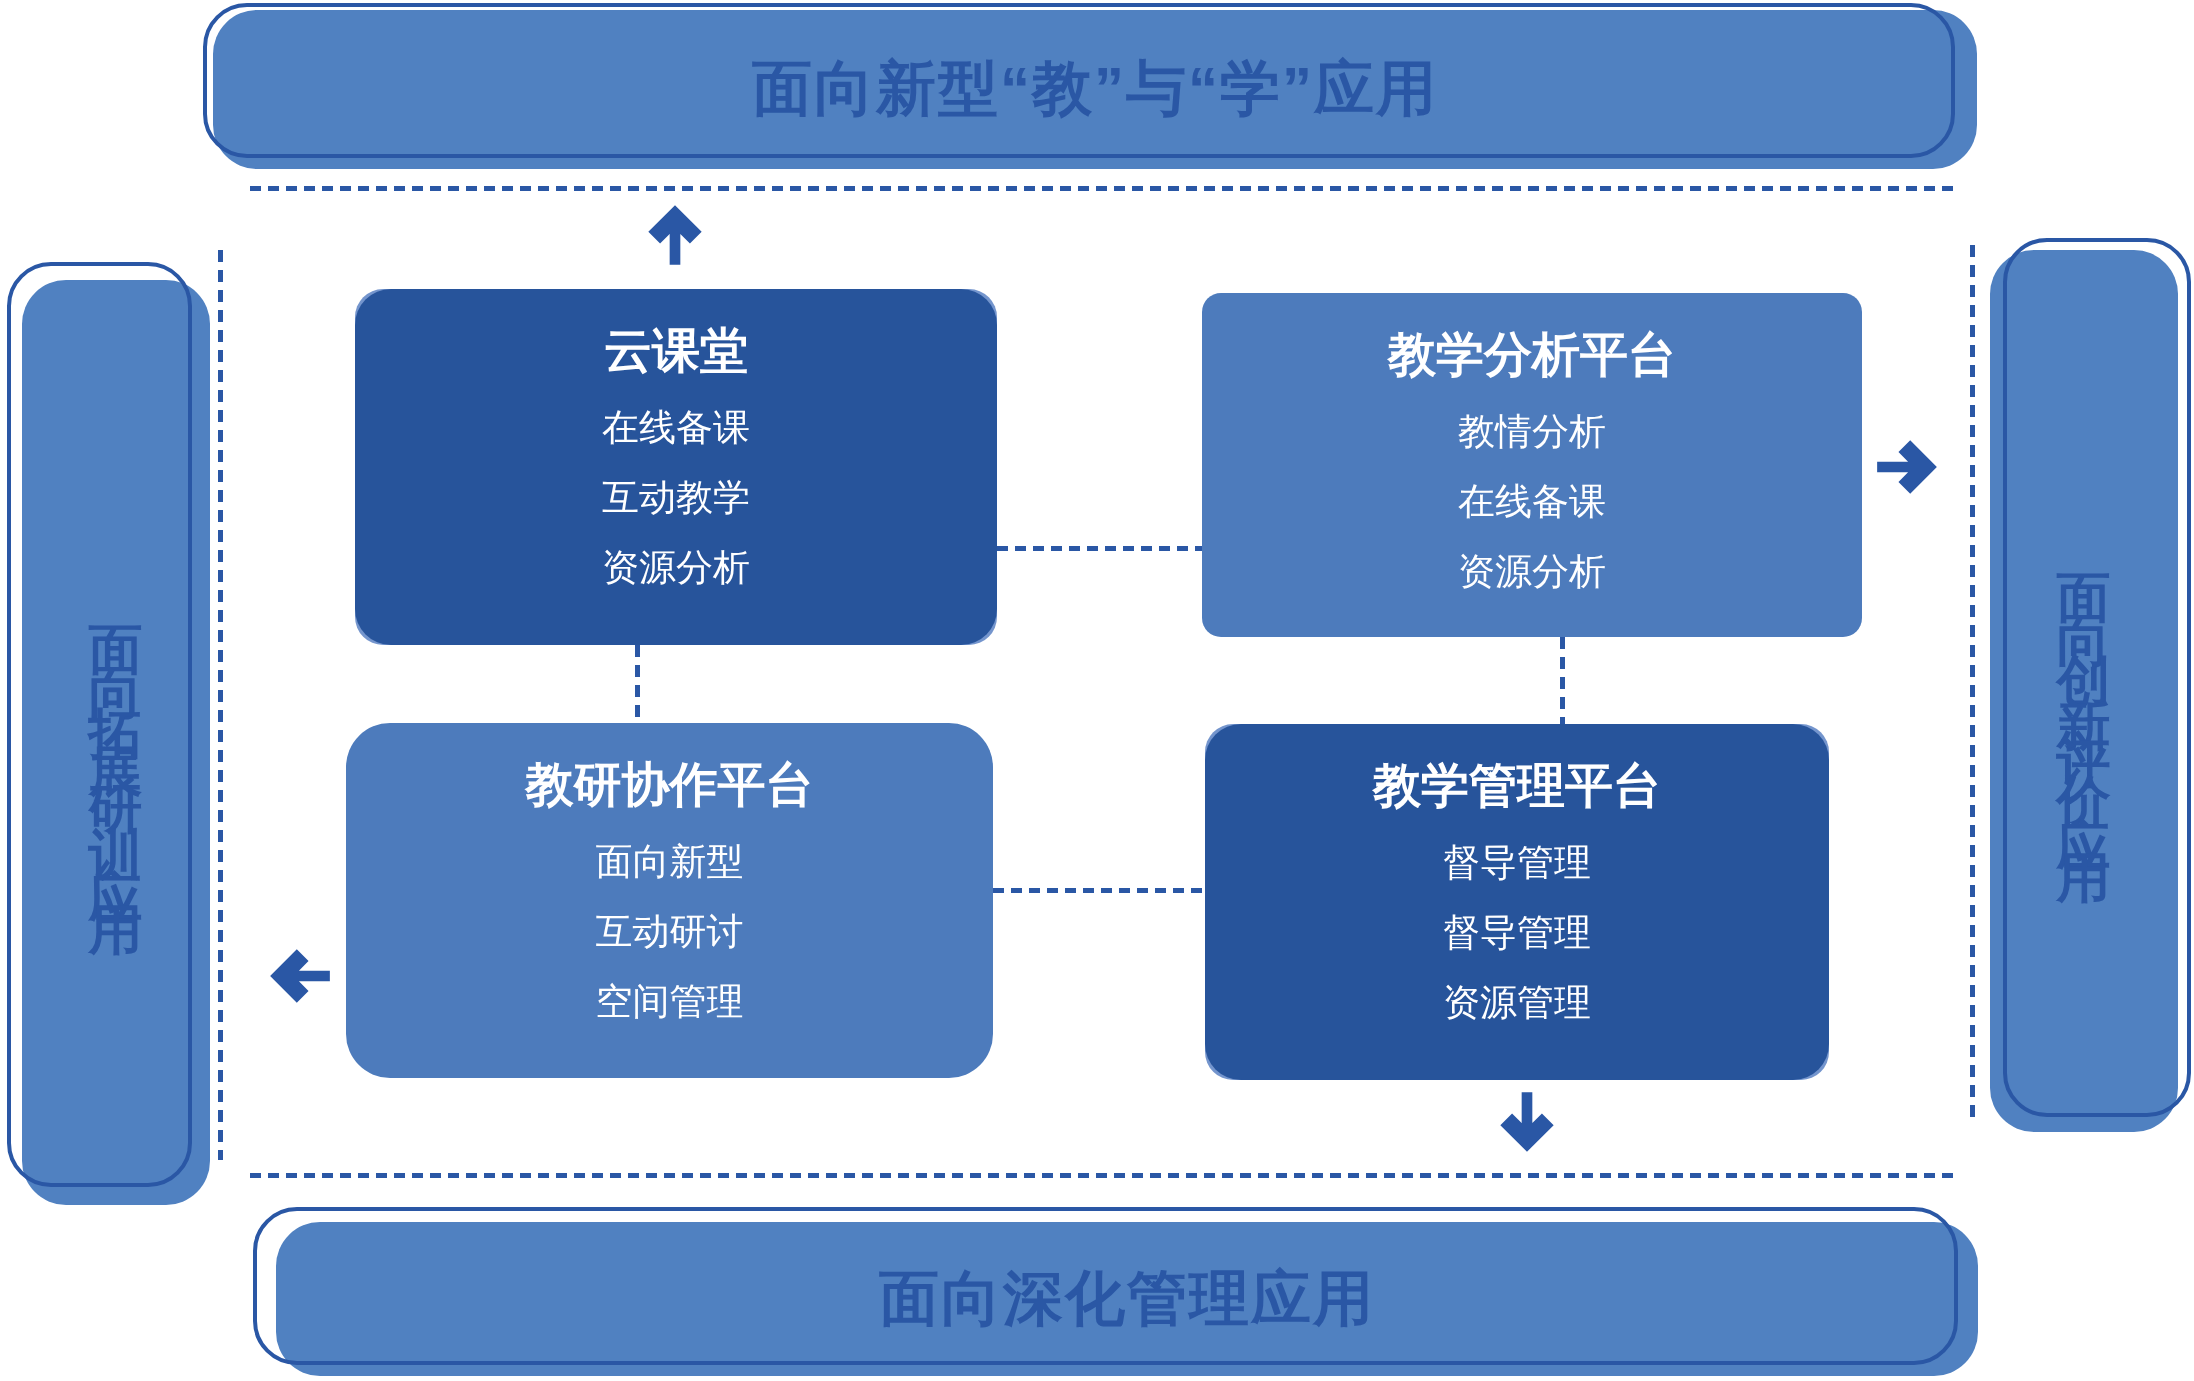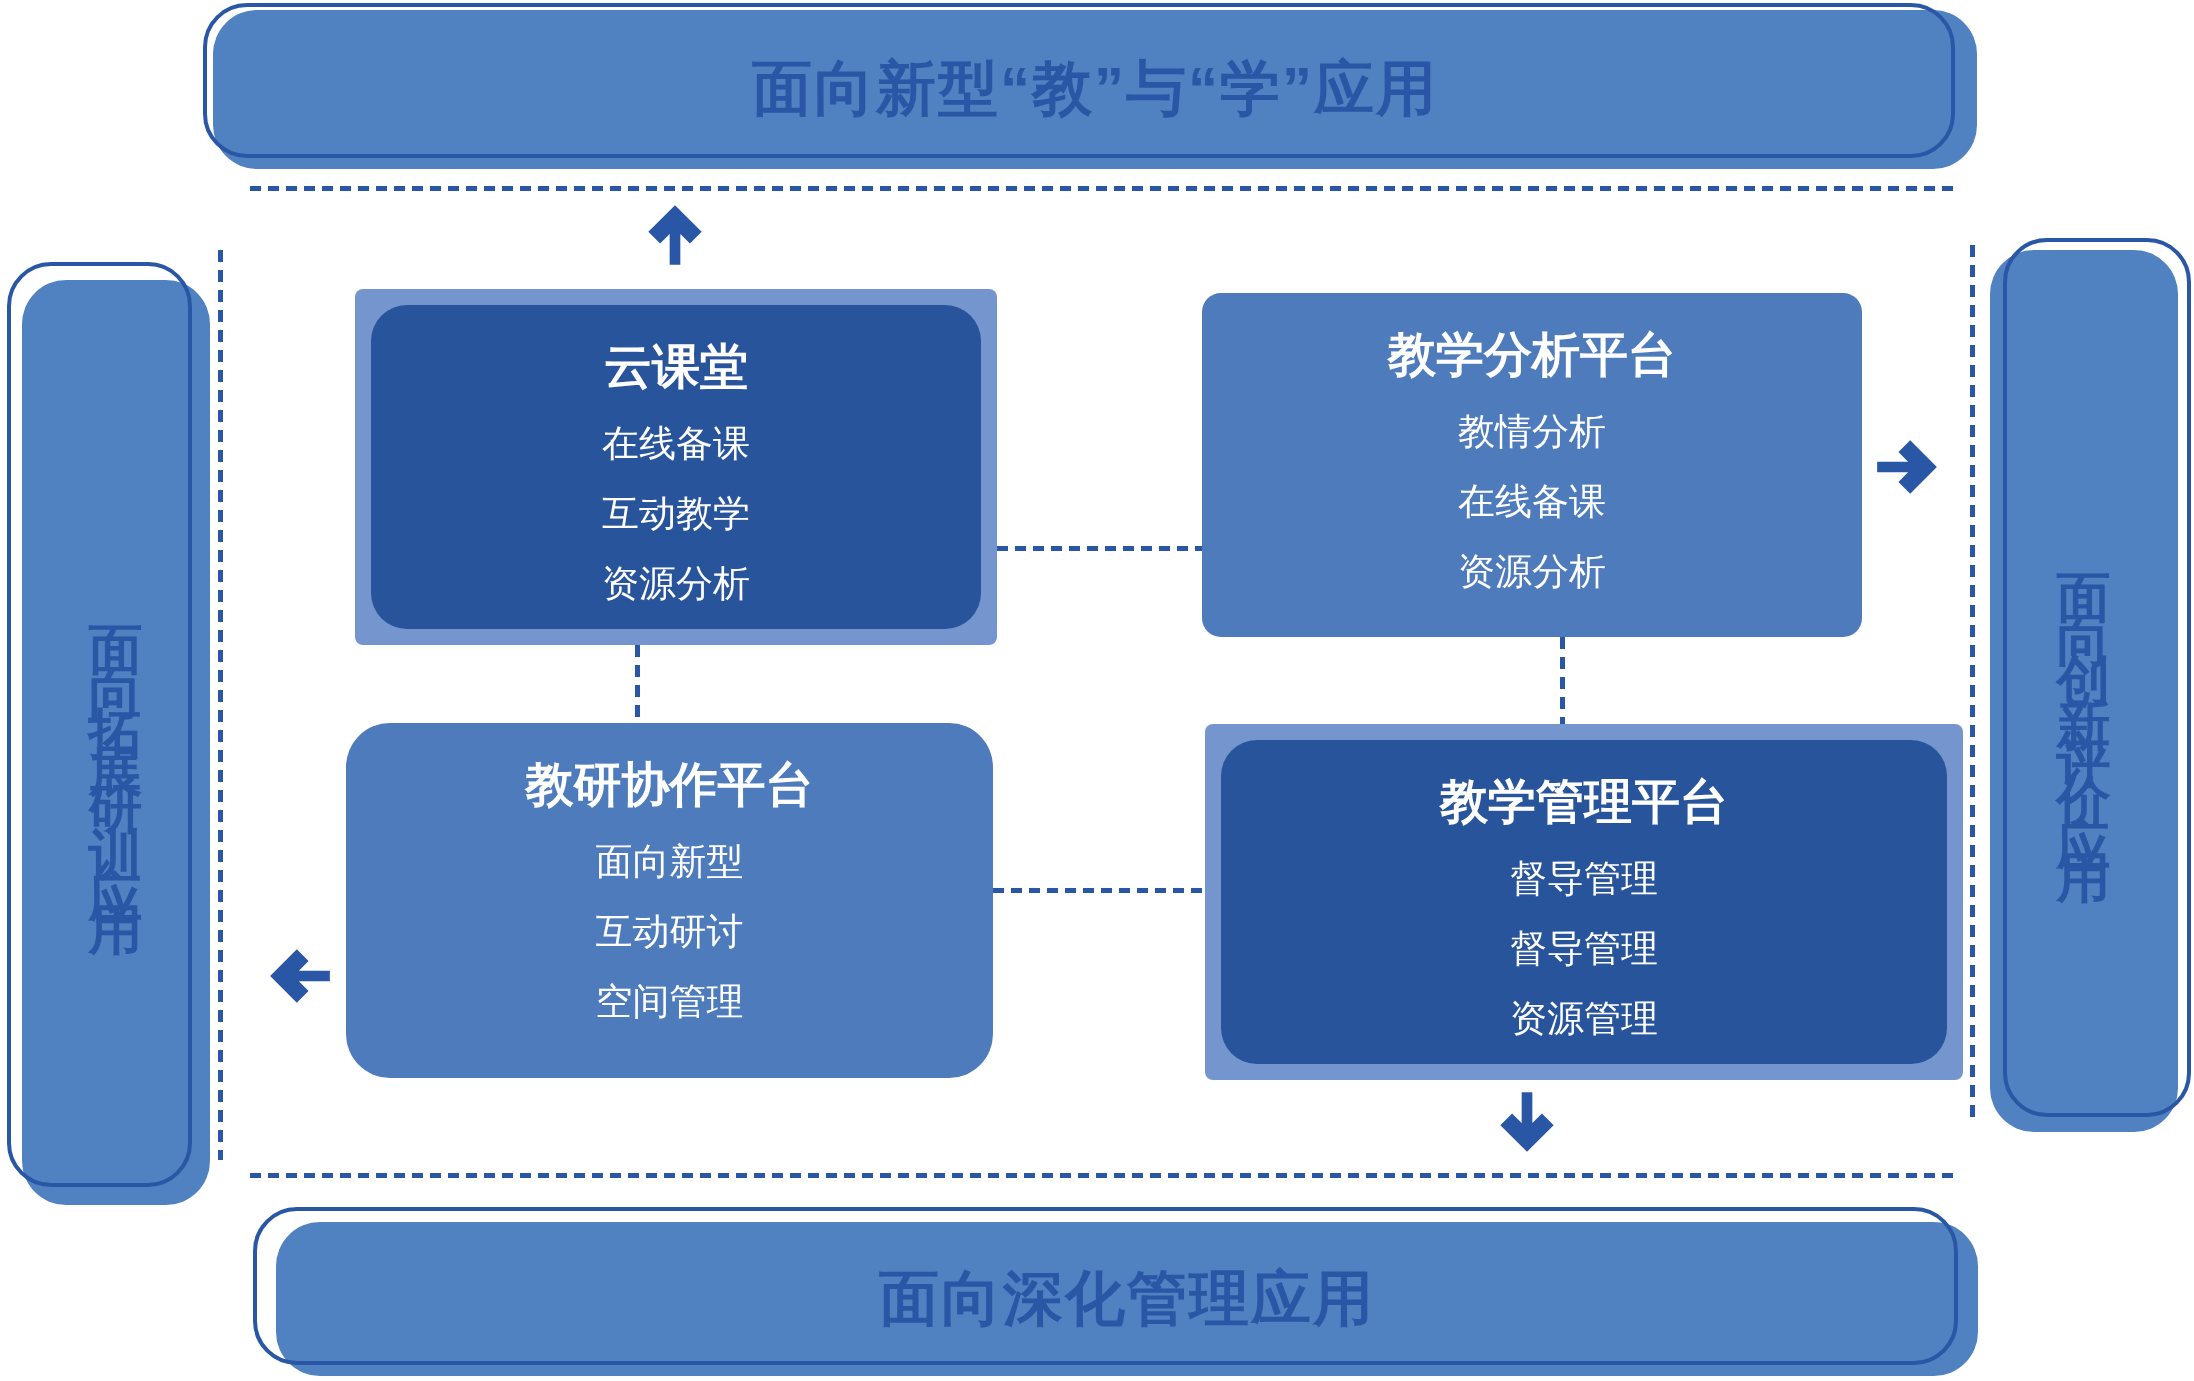--- a/index.html
+++ b/index.html
@@ -20,21 +20,21 @@
     writing-mode:vertical-rl;text-orientation:upright;letter-spacing:40px;
   }
   .outline{
     border:4px solid var(--accent);border-radius:44px;background:transparent;
     pointer-events:none;
   }
   
   .dash-h{height:5px;background:repeating-linear-gradient(to right,var(--accent) 0 11px,transparent 11px 18px);}
   .dash-v{width:5px;background:repeating-linear-gradient(to bottom,var(--accent) 0 12px,transparent 12px 20px);}
   
-  .frame{background:var(--frame-fill);border-radius:8px;padding:16px;box-sizing:border-box;}
+  .frame{background:var(--frame-fill);border-radius:28px;box-sizing:border-box;}
   .box-inner{width:100%;height:100%;background:var(--dark-fill);border-radius:36px;box-sizing:border-box;}
   .box-medium{background:var(--box-fill);border-radius:44px;box-sizing:border-box;}
   .box-content{
     width:100%;height:100%;display:flex;flex-direction:column;align-items:center;
     box-sizing:border-box;padding-top:30px;color:var(--text-on-dark);
   }
   .box-title{font-size:48px;font-weight:bold;line-height:64px;margin-bottom:10px;}
   .box-item{font-size:37px;line-height:70px;font-weight:normal;}
   
   .arrow{width:64px;height:64px;}
@@ -101,21 +101,21 @@
 
   <div class="box-medium abs" style="left:346px;top:723px;width:647px;height:355px;">
     <div class="box-content">
       <div class="box-title">教研协作平台</div>
       <div class="box-item">面向新型</div>
       <div class="box-item">互动研讨</div>
       <div class="box-item">空间管理</div>
     </div>
   </div>
 
-  <div class="frame abs" style="left:1205px;top:724px;width:758px;height:356px;">
+  <div class="frame abs" style="left:1205px;top:724px;width:624px;height:356px;">
     <div class="box-inner">
       <div class="box-content">
         <div class="box-title">教学管理平台</div>
         <div class="box-item">督导管理</div>
         <div class="box-item">督导管理</div>
         <div class="box-item">资源管理</div>
       </div>
     </div>
   </div>
 

